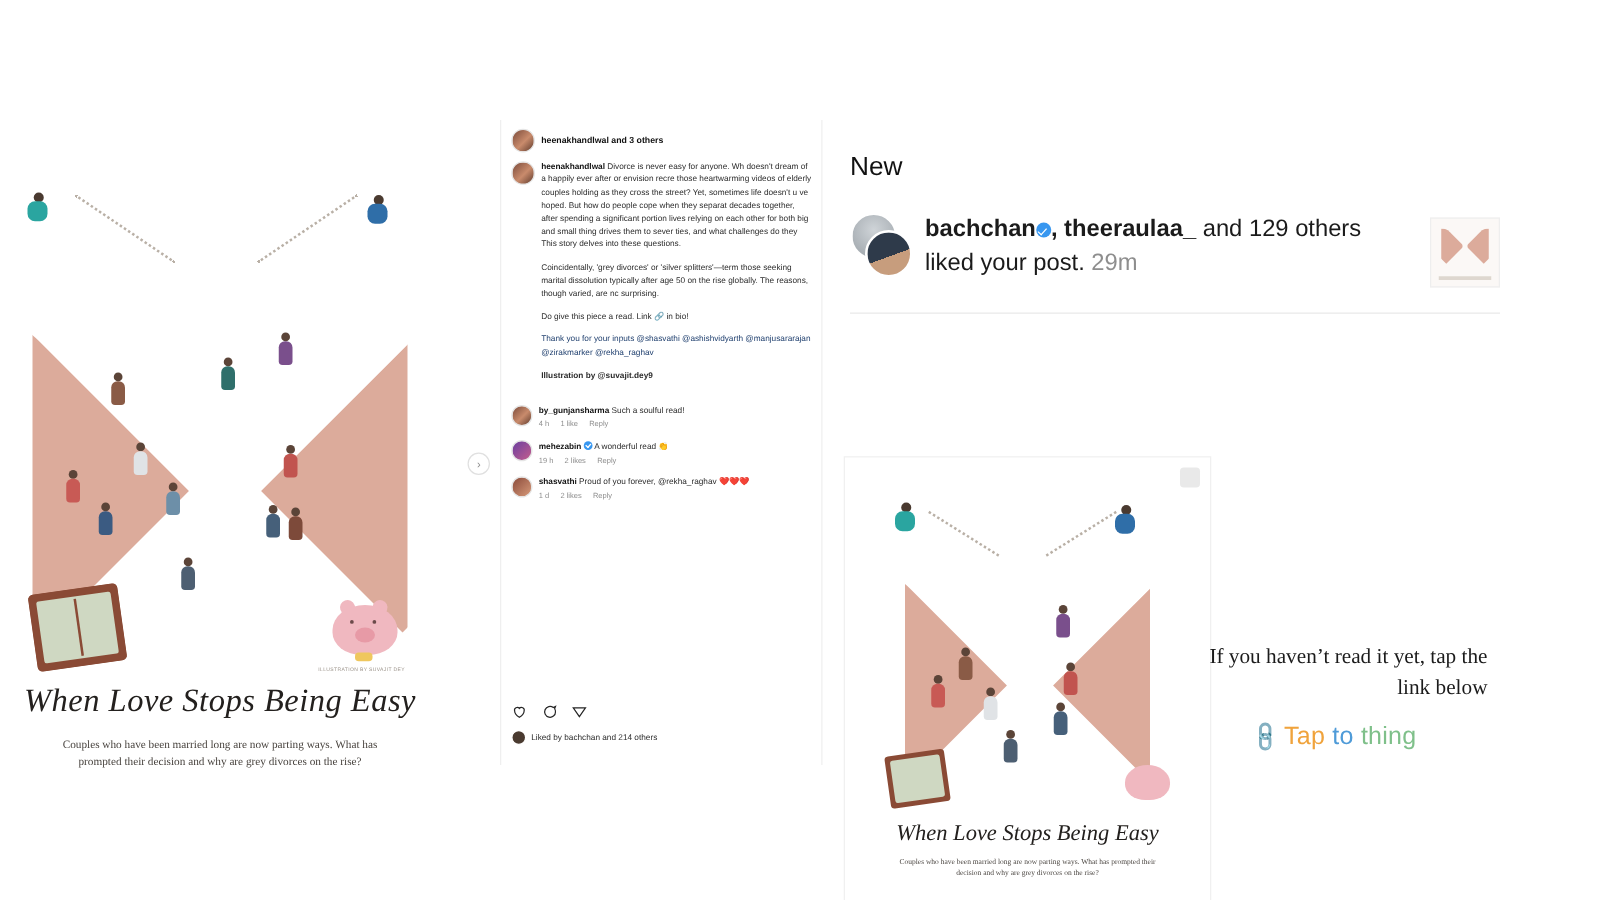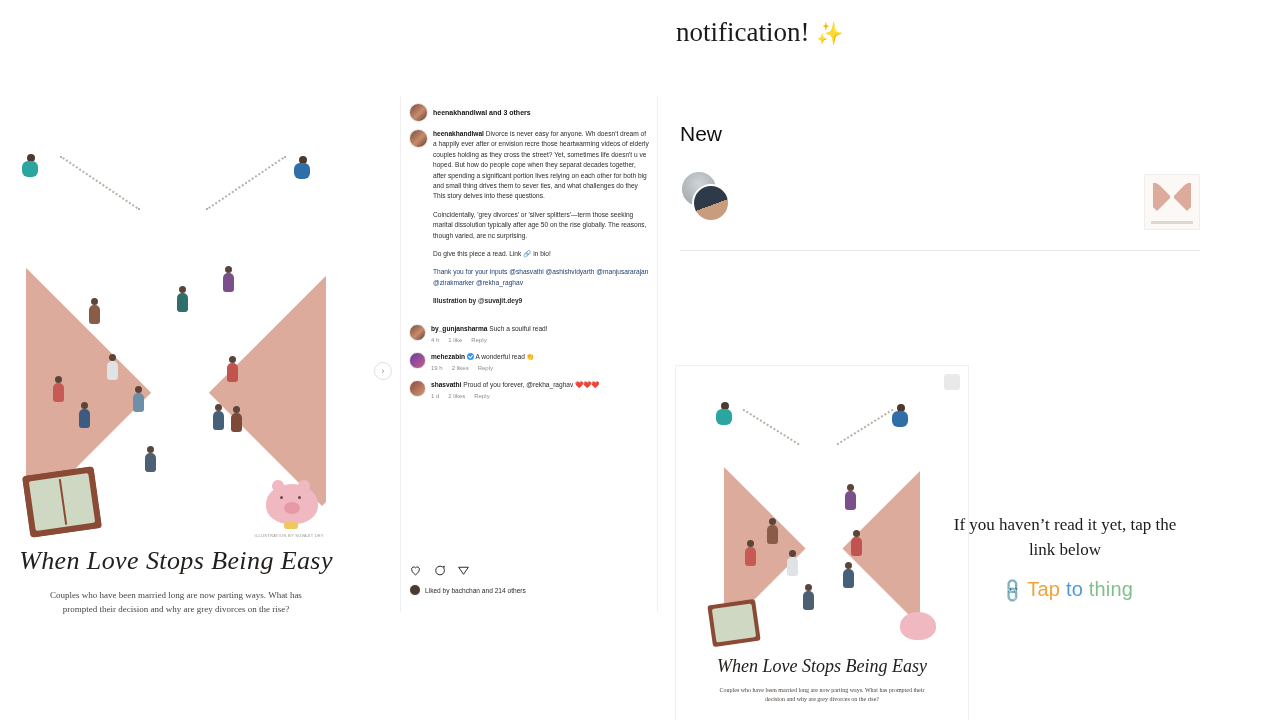--- a/index.html
+++ b/index.html
@@ -633,21 +633,21 @@
     height: 28px;
     border-radius: 50% 50% 45% 45%;
     background: #f0b8c0;
   }
 
   .cta-text {
     position: absolute;
     left: 940px;
     top: 512px;
     width: 250px;
-    text-align: center;
+    text-align: right;
     font-family: "Liberation Serif", serif;
     font-size: 17px;
     line-height: 25px;
     color: #1b1b1b;
   }
   .cta-link {
     position: absolute;
     left: 960px;
     top: 578px;
     width: 215px;
@@ -845,32 +845,32 @@
 
     <div class="ig-likedby">
       <span class="mini-av"></span>
       <span>Liked by bachchan and 214 others</span>
     </div>
   </div>
 
   <div class="ig-next">›</div>
 
   <div class="story-title">
-    <div>
-      <span>notification!</span>
-      <span class="sparkle">✨</span>
-    </div>
   </div>
 
   <div class="new-label">New</div>
 
   <div class="notif">
     <div class="notif-avatars">
       <div class="av back"></div>
       <div class="av front"></div>
+    </div>
+    <div class="notif-text">
+      <span class="uname">bachchan</span><span class="badge-blue"></span><span class="uname">, theeraulaa_</span><span> and 129 others liked your post.</span>
+      <span class="notif-time">29m</span>
     </div>
     <div class="notif-thumb">
       <div style="position:absolute;left:8px;top:8px;width:38px;height:30px;">
         <div style="position:absolute;left:0;top:0;width:17px;height:30px;overflow:hidden;">
           <div style="position:absolute;left:4px;top:2px;width:20px;height:26px;background:#dcab9b;border-radius:12px 12px 0 0;transform:rotate(-45deg);transform-origin:0 100%;"></div>
         </div>
         <div style="position:absolute;right:0;top:0;width:17px;height:30px;overflow:hidden;">
           <div style="position:absolute;right:4px;top:2px;width:20px;height:26px;background:#dcab9b;border-radius:12px 12px 0 0;transform:rotate(45deg);transform-origin:100% 100%;"></div>
         </div>
       </div>

